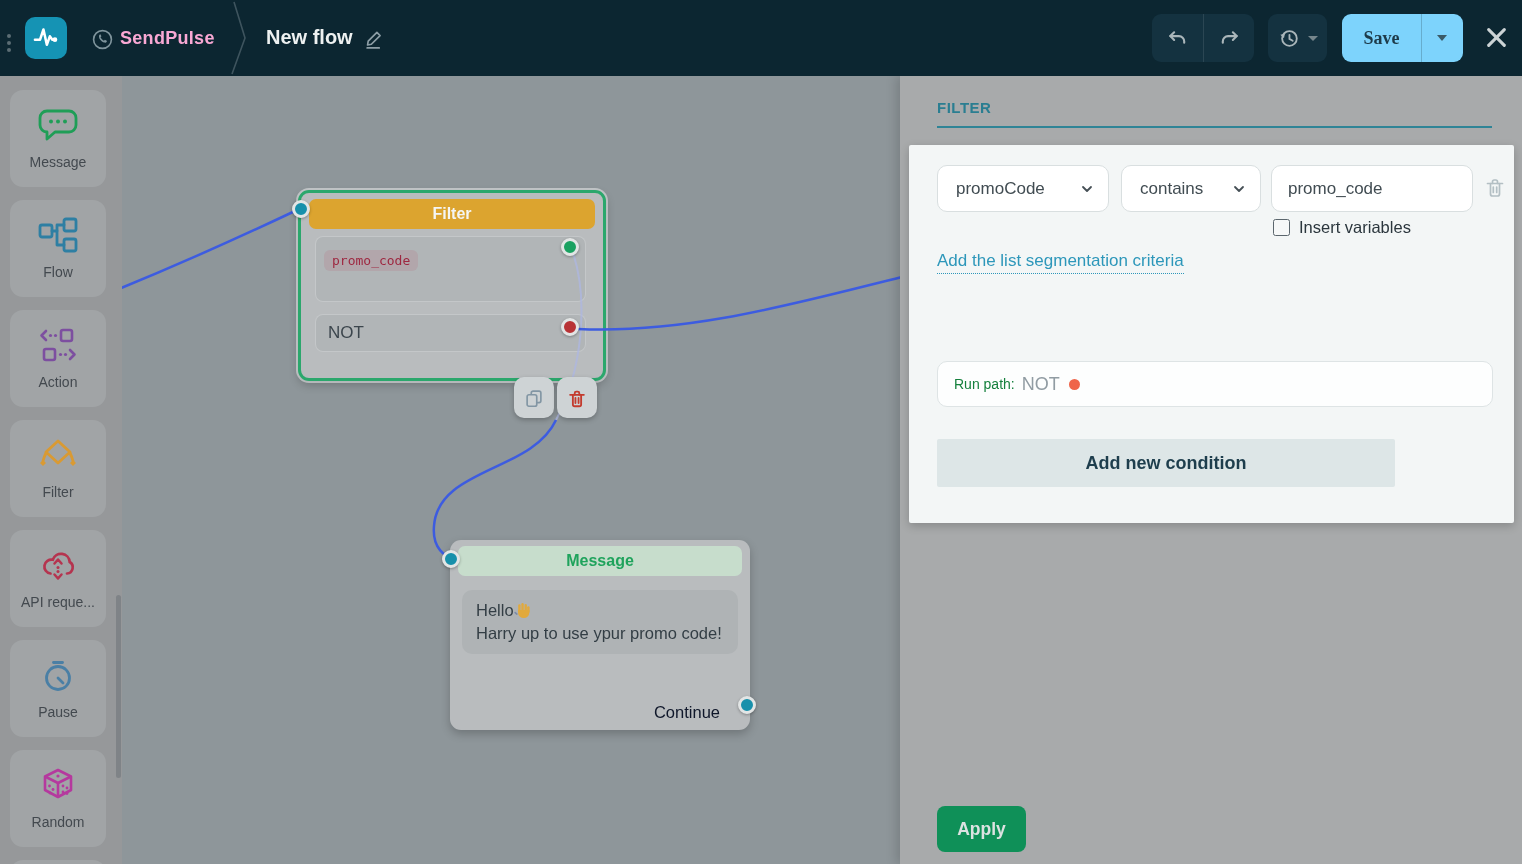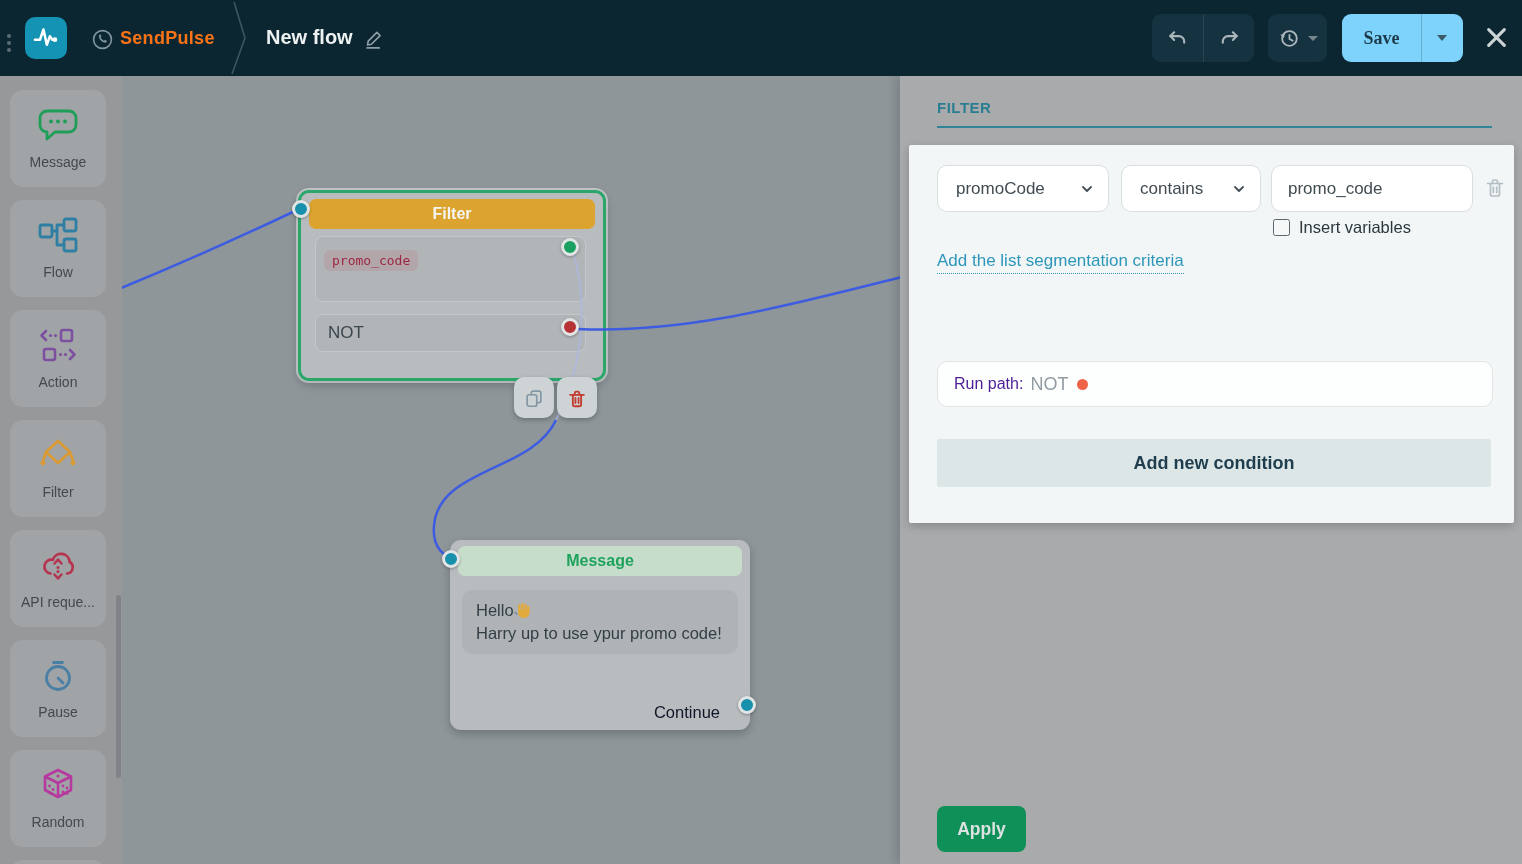--- a/index.html
+++ b/index.html
@@ -4,21 +4,21 @@
 <style>
   html,body{margin:0;padding:0;}
   body{width:1522px;height:864px;overflow:hidden;position:relative;
        font-family:"Liberation Sans","DejaVu Sans",sans-serif;background:#8e969a;}
   .abs{position:absolute;}
   
   #topbar{left:0;top:0;width:1522px;height:76px;background:#0c2631;z-index:10;}
   .kdot{width:4px;height:4px;border-radius:50%;background:#5c6d74;margin:3px 0;}
   #logo{left:25px;top:17px;width:42px;height:42px;border-radius:10px;background:#1593b4;
         display:flex;align-items:center;justify-content:center;}
-  #brand{left:120px;top:28px;font-size:18px;font-weight:bold;color:#f97316;letter-spacing:.3px;}
+  #brand{left:120px;top:28px;font-size:18px;font-weight:bold;color:#f9a8d4;letter-spacing:.3px;}
   #flowtitle{left:266px;top:26px;font-size:20px;font-weight:bold;color:#eef1f1;}
   .tb-btn{top:14px;height:48px;border-radius:9px;background:#143240;display:flex;align-items:center;z-index:11;}
   .tb-ico{display:flex;align-items:center;justify-content:center;}
   #savebtn{left:1342px;top:14px;width:121px;height:48px;border-radius:9px;background:#7dd3fc;
            display:flex;align-items:center;font-family:Liberation Serif, serif;}
   #savelabel{width:79px;text-align:center;font-size:18px;font-weight:bold;color:#1d3a49;}
   .vdiv{width:1px;height:48px;background:rgba(0,0,0,.18);}
   .caret{width:0;height:0;border-left:5px solid transparent;border-right:5px solid transparent;}
   
   #sidebar{left:0;top:76px;width:122px;height:788px;background:#96989a;z-index:6;overflow:hidden;}
@@ -63,24 +63,24 @@
   #cbrow{position:absolute;left:364px;top:73px;display:flex;align-items:center;}
   #cbbox{width:15px;height:15px;border:1.5px solid #5b666d;border-radius:2.5px;background:#f6f8f8;}
   #cblabel{margin-left:9px;font-size:16.5px;color:#2b363d;}
   #seglink{position:absolute;left:28px;top:106px;font-size:17px;color:#2d97ba;
            border-bottom:1.5px dotted #2d97ba;padding-bottom:2px;}
   #ifnot{position:absolute;left:28px;top:160px;width:554px;display:flex;align-items:center;}
   #ifnotlabel{font-size:19px;color:#96a1a9;}
   #ifnotline{flex:1;height:1px;background:#9aa1a4;margin-left:12px;}
   #runpath{position:absolute;left:28px;top:216px;width:522px;height:44px;background:#fdfefe;
            border:1px solid #dee4e5;border-radius:10px;display:flex;align-items:center;padding:0 16px;}
-  #runpathlabel{font-size:16px;color:#4c1d95;}
+  #runpathlabel{font-size:14px;color:#15803d;}
   #runpathvalue{font-size:18px;color:#919ca3;margin-left:7px;}
   #runpathdot{width:11px;height:11px;border-radius:50%;background:#ef6449;margin-left:9px;}
-  #addcond{position:absolute;left:28px;top:294px;width:554px;height:48px;background:#dde6e7;
+  #addcond{position:absolute;left:28px;top:294px;width:458px;height:48px;background:#dde6e7;
            border-radius:2px;display:flex;align-items:center;justify-content:center;
            font-size:18px;font-weight:bold;color:#1e3e4d;}
   #apply{left:37px;top:730px;width:89px;height:46px;border-radius:8px;background:#0f9058;
          display:flex;align-items:center;justify-content:center;font-size:17.5px;font-weight:bold;color:#dce2e1;}
   svg{display:block;}
 </style>
 </head>
 <body>
 
 <svg id="edges" class="abs">

